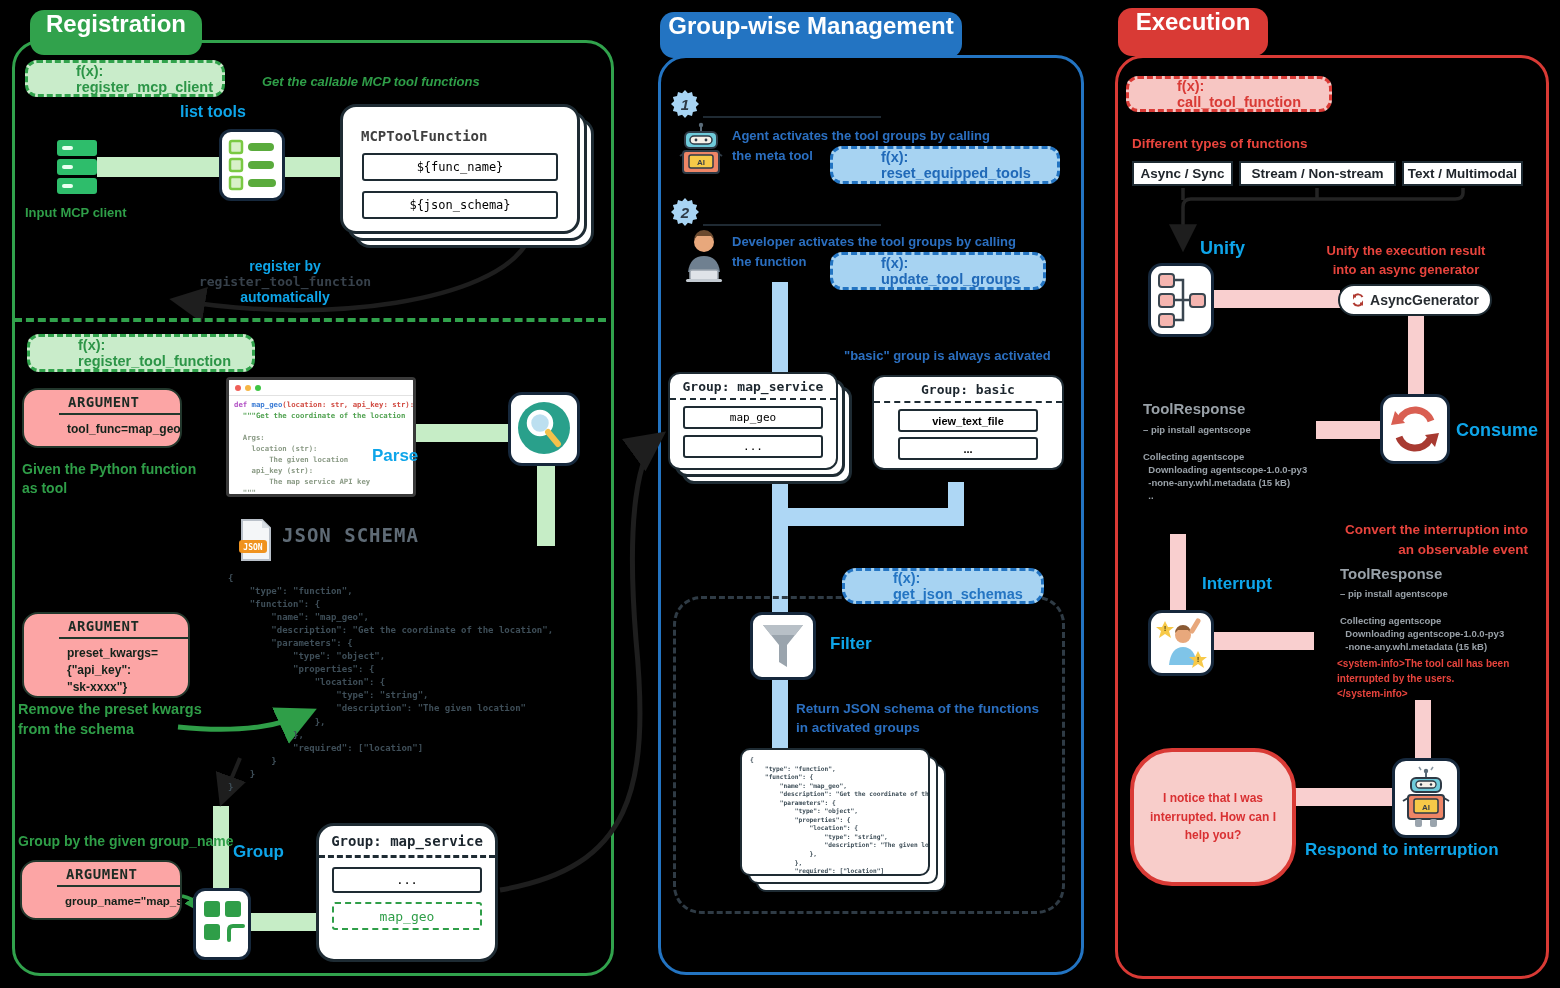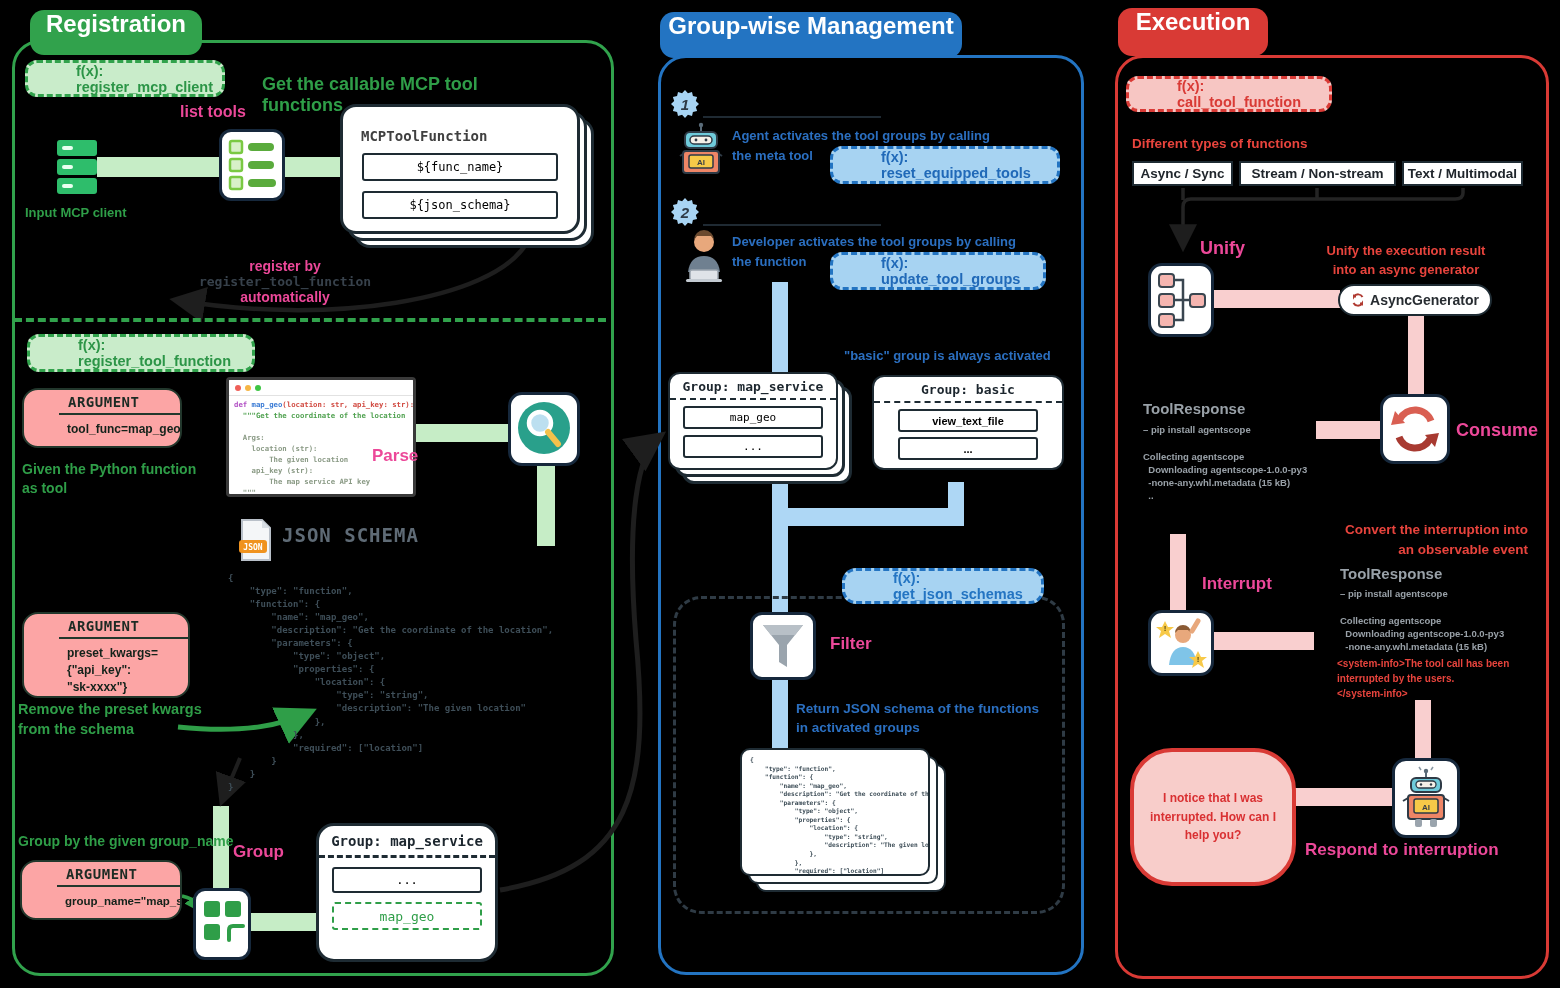--- a/index.html
+++ b/index.html
@@ -9,21 +9,21 @@
   .panel{border:3.5px solid;border-radius:28px;background:transparent;}
   .hdr{color:#fff;font-weight:700;display:flex;align-items:flex-start;justify-content:center;border-radius:14px;}
   .pill{border-radius:12px;display:flex;align-items:center;justify-content:flex-start;
         font-weight:700;font-size:14.5px;box-sizing:border-box;padding-left:48px;}
   .pill.g{background:#c9ecca;border:3.5px dashed #31a24c;color:#2c9547;}
   .pill.b{background:#a7d3f2;border:3.5px dashed #2374c2;color:#2069b8;}
   .pill.r{background:#f7c6c3;border:3.5px dashed #d93a35;color:#d93a35;}
   .conn{background:#c6edc6;} .connb{background:#aed7f5;} .connp{background:#f9cfcf;}
   .card{background:#fff;border:3px solid #1e2b33;border-radius:16px;box-sizing:border-box;}
   .mono{font-family:"DejaVu Sans Mono",monospace;}
-  .marker{font-weight:800;color:#ec4899;}
+  .marker{font-weight:800;color:#0ea5e9;}
   .gnote{font-weight:800;color:#2f9e48;white-space:pre-line;}
   .bnote{font-weight:800;color:#2b6fc0;white-space:pre-line;}
   .rnote{font-weight:800;color:#e8443d;white-space:pre-line;}
   .gtitle{font-weight:700;text-align:center;padding-top:7px;}
   .gdiv{border-bottom:3px dashed #1e2b33;margin-top:6px;}
   .gbox{border:2.5px solid #1e2b33;display:flex;align-items:center;justify-content:center;
         border-radius:3px;box-sizing:border-box;background:#fff;}
   .gbox.dg{border:2.5px dashed #2f9e48;color:#2f9e48;}
   .argcard{background:#fca5a5;border:2.5px solid #22372c;border-radius:16px;box-sizing:border-box;overflow:hidden;padding-left:35px;}
   .arghdr{border-bottom:2.5px solid #22372c;font-weight:800;color:#1d2b24;font-size:14px;
@@ -97,21 +97,21 @@
   </svg>
 
   <div class="abs hdr" style="left:30px;top:10px;width:172px;height:45px;background:#31a24c;font-size:24px;">
       <span>Registration</span>
     </div>
 
   <div class="abs pill g" style="left:25px;top:60px;width:200px;height:37px;">
       <span>f(x): register_mcp_client</span>
     </div>
 
-  <div class="abs gnote" style="left:262px;top:74px;width:260px;font-size:18px;">Get the callable MCP tool functions</div>
+  <div class="abs gnote" style="left:262px;top:74px;width:260px;font-size:13px;font-style:italic;">Get the callable MCP tool functions</div>
 
   <div class="abs marker" style="left:180px;top:103px;font-size:16px;">list tools</div>
 
   <div class="abs" style="left:55px;top:138px;">
     <svg width="44" height="58" viewBox="0 0 44 58">
       <rect x="2" y="2" width="40" height="16" rx="3" fill="#2ebd6b"></rect>
       <rect x="2" y="21" width="40" height="16" rx="3" fill="#2ebd6b"></rect>
       <rect x="2" y="40" width="40" height="16" rx="3" fill="#2ebd6b"></rect>
       <rect x="7" y="8" width="11" height="4" rx="2" fill="#eafff0"></rect>
       <rect x="7" y="27" width="11" height="4" rx="2" fill="#eafff0"></rect>

